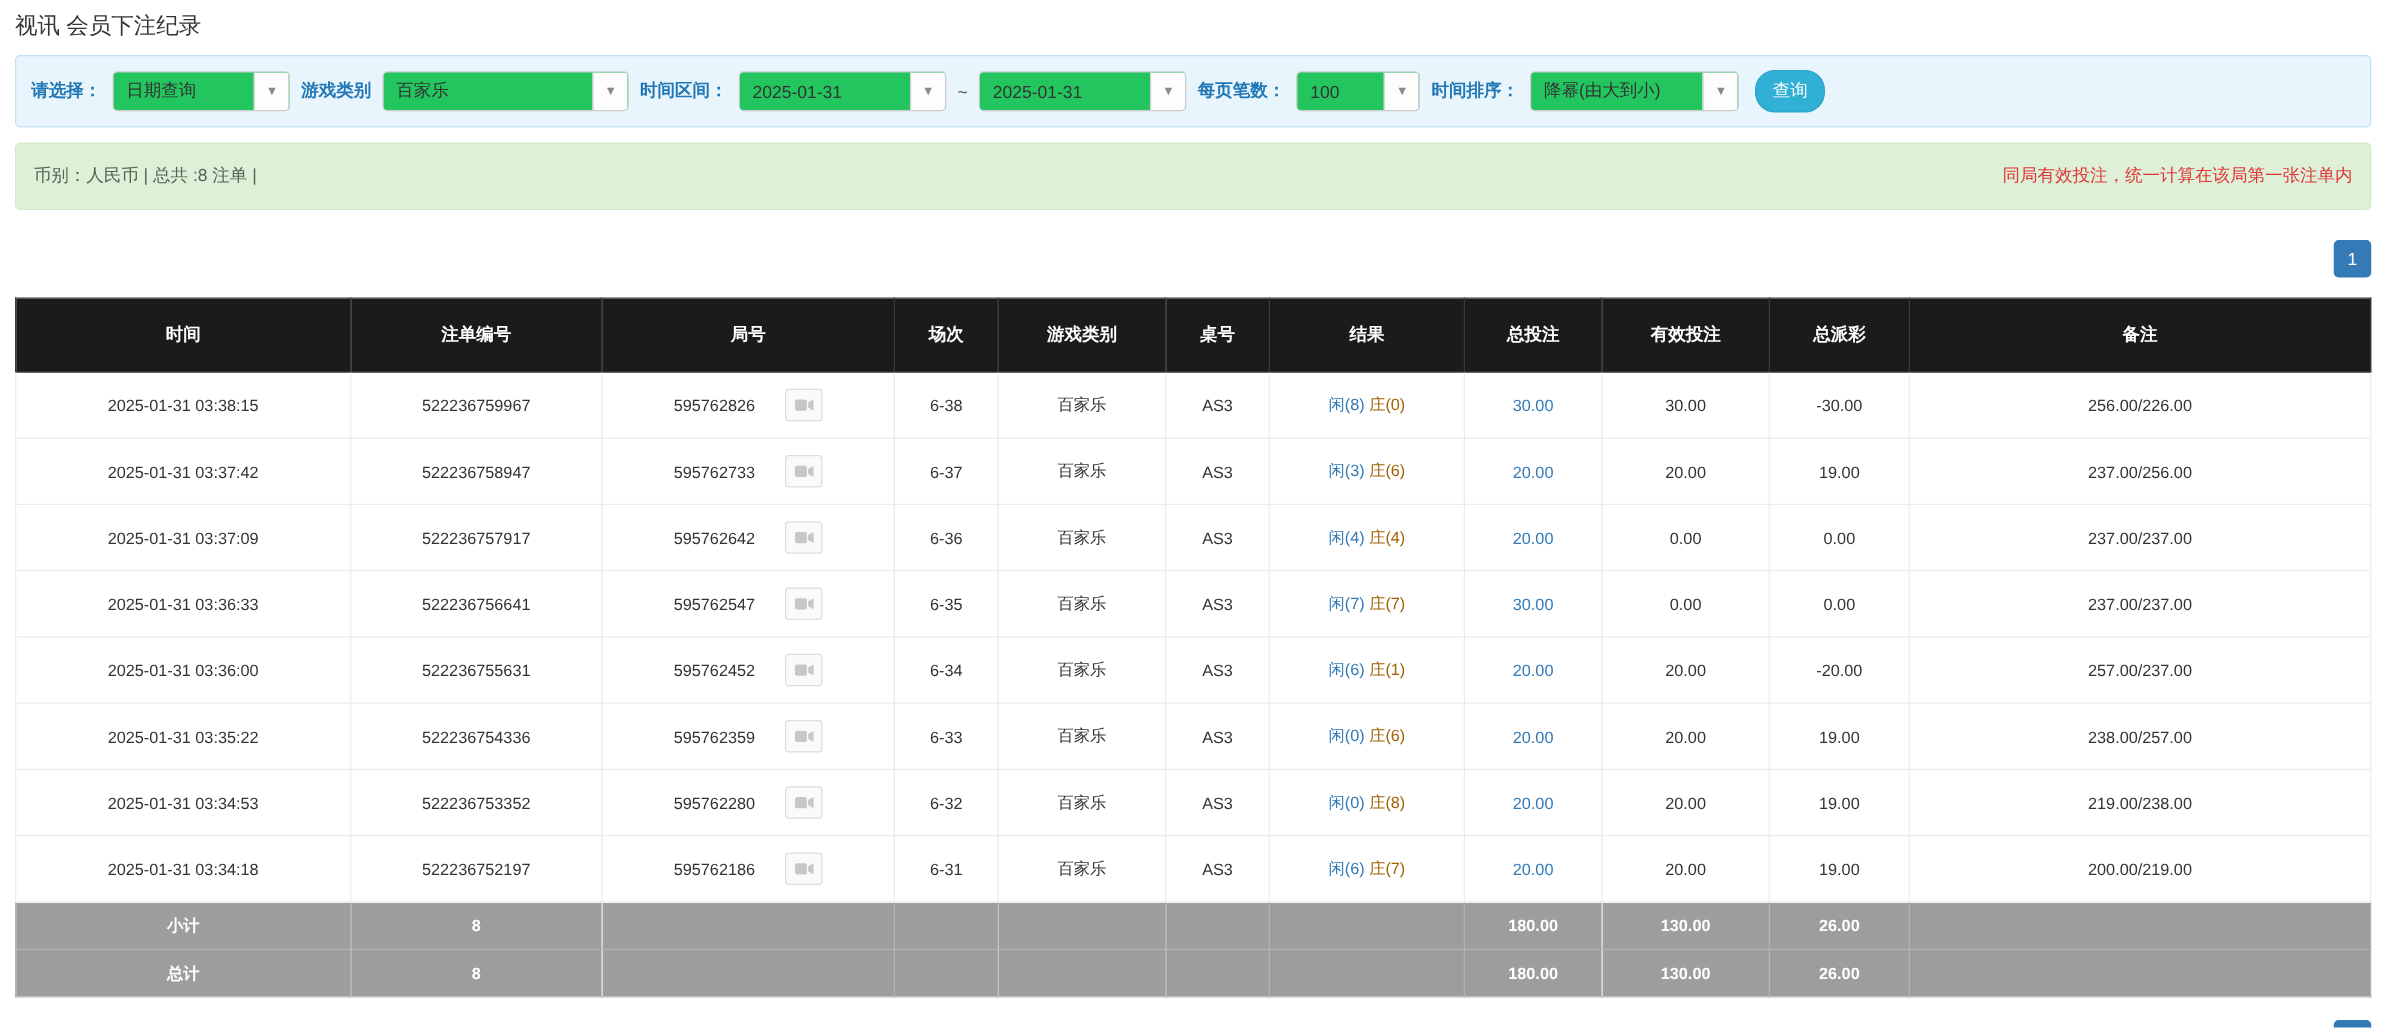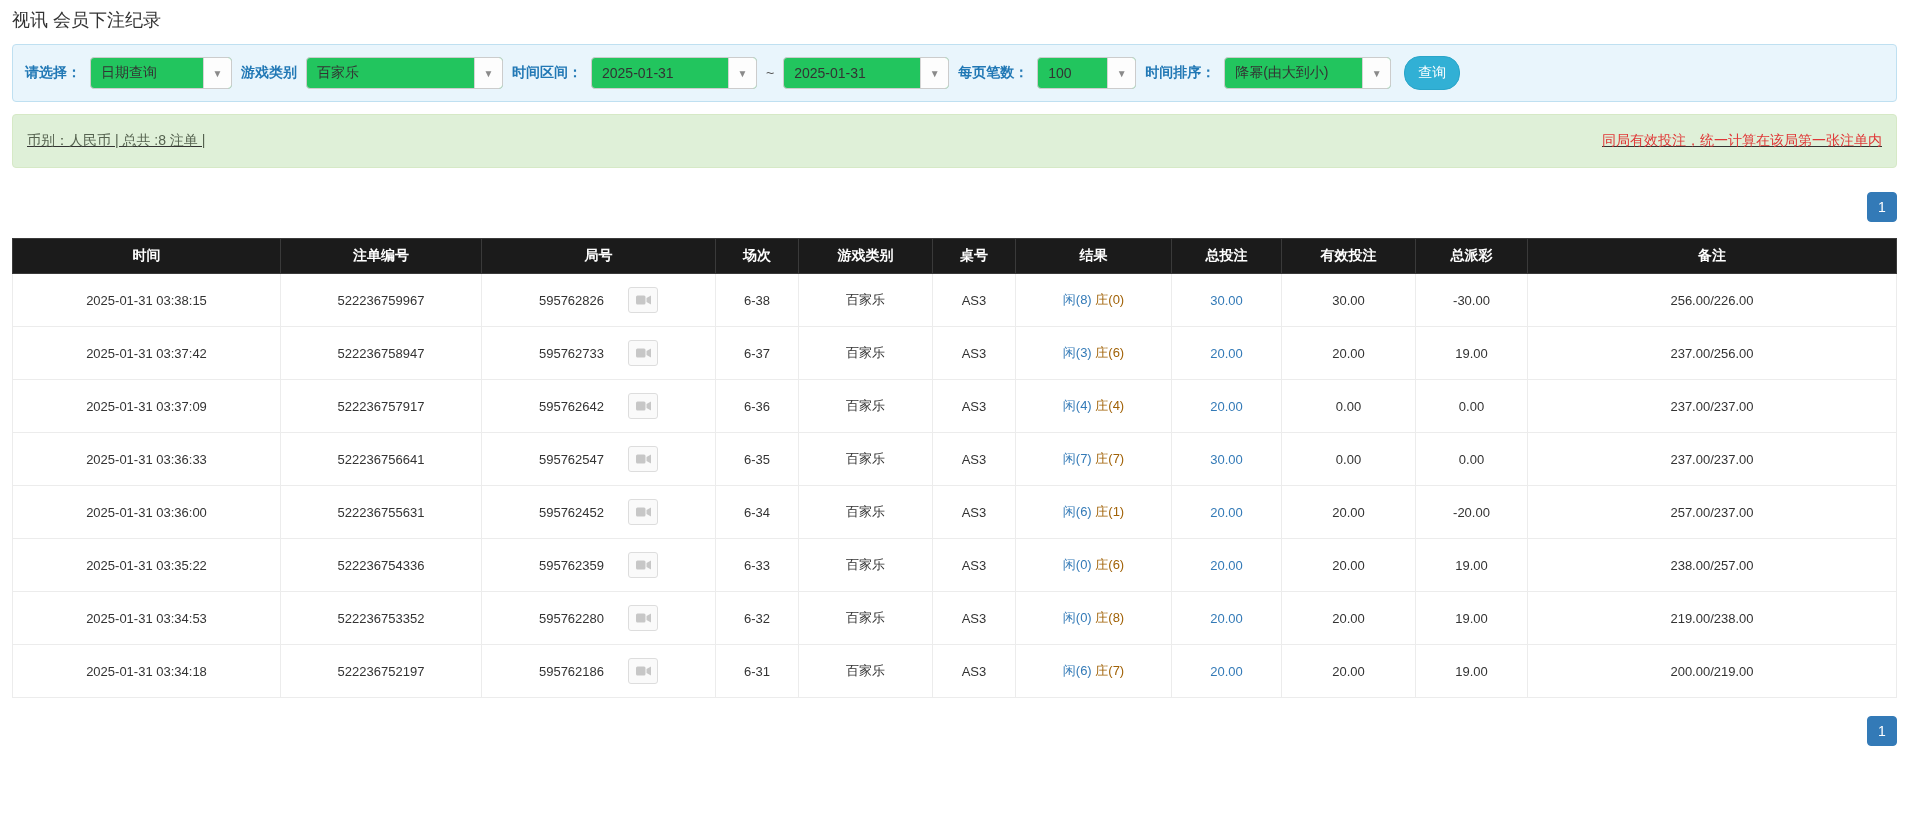--- a/index.html
+++ b/index.html
@@ -47,40 +47,40 @@
   .search-button {
     background: #31b0d5; color: #fff; border: 1px solid #2aa5c9; border-radius: 16px;
     font-size: 14px; padding: 0 13px; height: 34px; cursor: pointer; margin-left: 4px;
     font-family: "Liberation Sans", sans-serif;
   }
 
   
   .notice-bar {
     margin-top: 12px; background: #dff0d8; border: 1px solid #d6e9c6; border-radius: 4px;
     padding: 0 14px; height: 54px; display: flex; align-items: center;
-    justify-content: space-between; font-size: 14px; text-decoration: underline;
+    justify-content: space-between; font-size: 14px;
   }
   .notice-left { color: #55624f; }
   .notice-right { color: #e03636; }
 
   
   .pagination-row { display: flex; justify-content: flex-end; margin-top: 24px; margin-bottom: 16px; }
   .pagination-row.bottom { margin-top: 18px; margin-bottom: 0; }
   .page-button {
     min-width: 30px; height: 30px; background: #337ab7; border: 1px solid #337ab7;
     color: #fff; font-size: 14px; border-radius: 4px; display: flex;
     align-items: center; justify-content: center; cursor: pointer;
     font-family: "Liberation Sans", sans-serif;
   }
 
   
   table.records { width: 100%; border-collapse: collapse; table-layout: fixed; }
   table.records th {
     background: #1b1b1b; color: #fff; font-size: 14px; font-weight: bold;
-    padding: 8px 6px; border: 1px solid #3a3a3a; text-align: center; height: 33px;
+    padding: 20px 6px; border: 1px solid #3a3a3a; text-align: center; height: 33px;
   }
   table.records td {
     font-size: 13px; color: #333; text-align: center; padding: 0 8px;
     border: 1px solid #ececec; background: #fff; height: 53px;
     overflow: hidden; white-space: nowrap;
   }
   table.records tr.footer-row td {
     background: #9d9d9d; color: #fff; font-weight: bold; height: 38px;
     border: 1px solid #b3b3b3; font-size: 13px;
   }
@@ -359,20 +359,46 @@
           <td>百家乐</td>
           <td>AS3</td>
           <td><span class="txt-player">闲(6)</span> <span class="txt-banker">庄(7)</span></td>
           <td><a class="bet-link">20.00</a></td>
           <td>20.00</td>
           <td>19.00</td>
           <td>200.00/219.00</td>
         </tr>
       </tbody>
     <tfoot>
+        <tr class="footer-row">
+          <td>小计</td>
+          <td>8</td>
+          <td></td>
+          <td></td>
+          <td></td>
+          <td></td>
+          <td></td>
+          <td>180.00</td>
+          <td>130.00</td>
+          <td>26.00</td>
+          <td></td>
+        </tr>
+        <tr class="footer-row">
+          <td>总计</td>
+          <td>8</td>
+          <td></td>
+          <td></td>
+          <td></td>
+          <td></td>
+          <td></td>
+          <td>180.00</td>
+          <td>130.00</td>
+          <td>26.00</td>
+          <td></td>
+        </tr>
       </tfoot>
   </table>
 
   <div class="pagination-row bottom">
     <button class="page-button">1</button>
   </div>
 
 </div>
 
 </body></html>

